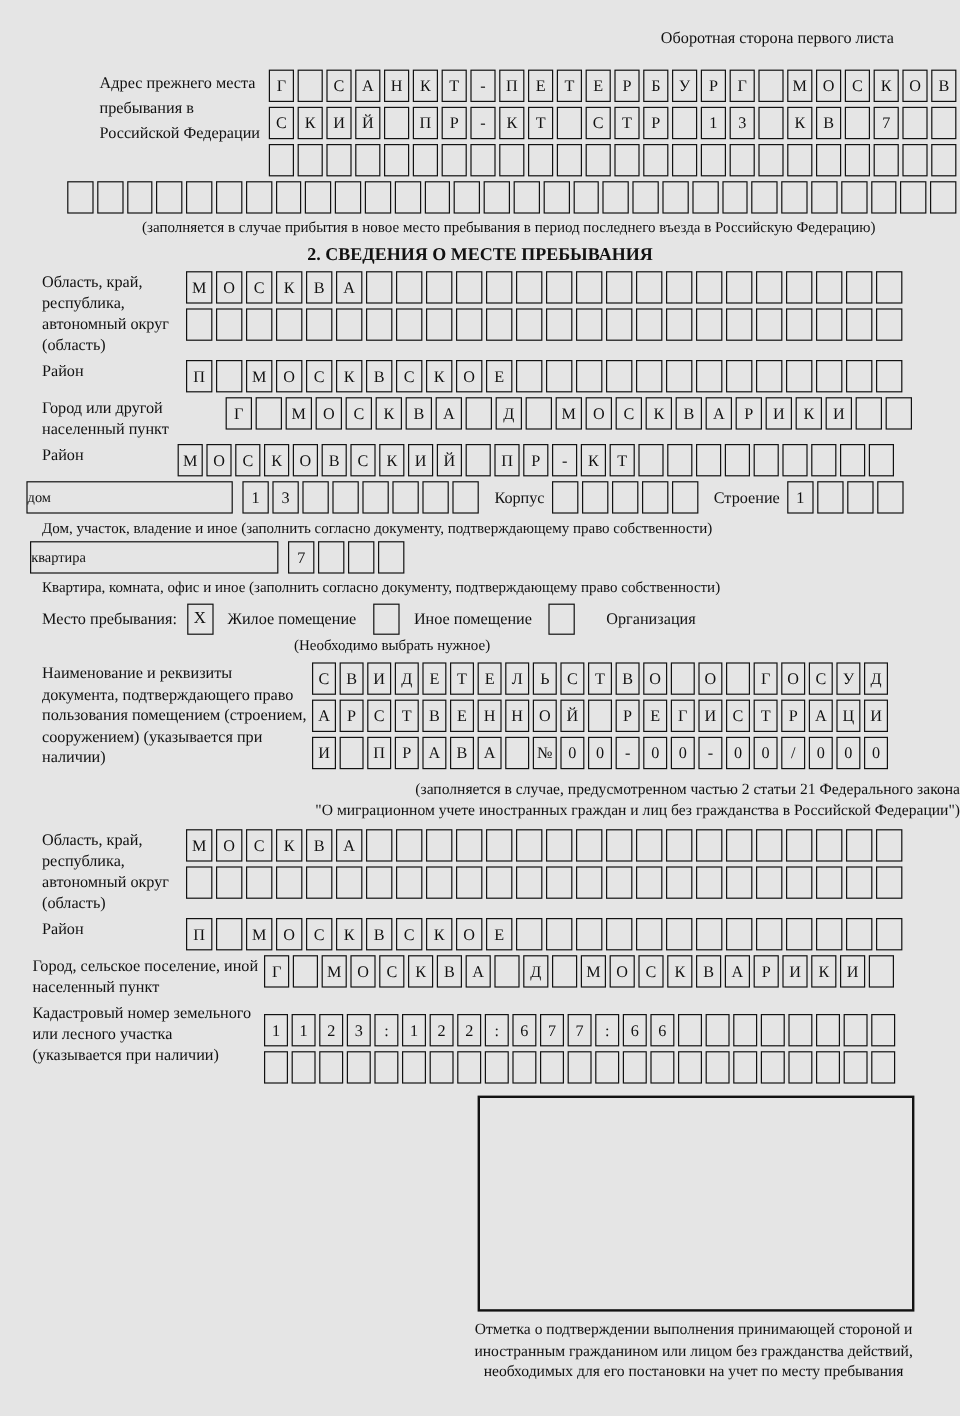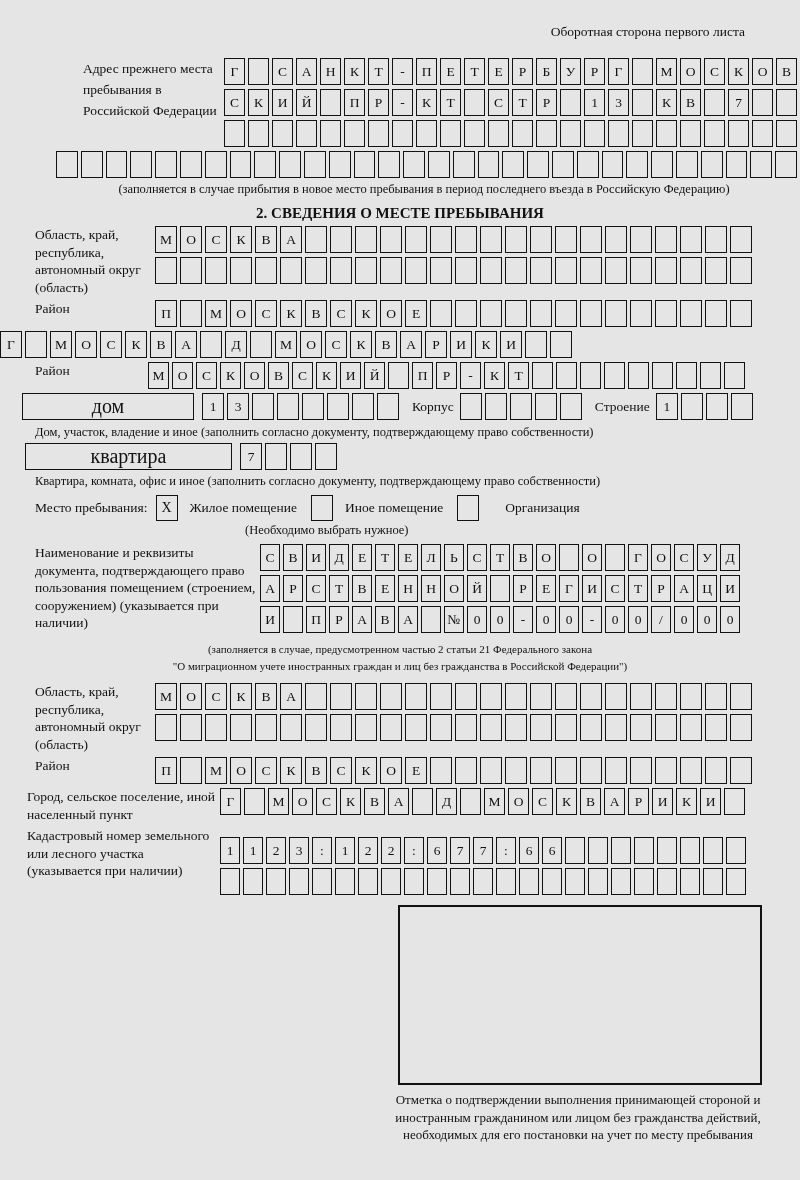--- a/index.html
+++ b/index.html
@@ -48,22 +48,22 @@
   .sec1note { margin-top: 2px; }
 
   
   .frow { display: flex; align-items: flex-start; margin-bottom: 4px; }
   .frow .label { width: 120px; padding-left: 35px; }
   .frow .labelwide { width: 153px; padding-left: 35px; }
   .frow .labelcad { width: 193px; padding-left: 27px; }
 
   .named-box {
     border: 1.5px solid #121212; height: 25px;
-    display: flex; align-items: center; justify-content: center;
-    font-size: 20px;
+    display: flex; align-items: center; 
+    font-size: 12px;
   }
   .house-row { display: flex; align-items: flex-start; margin: 2px 0 4px 22px; }
   .house-box { width: 170px; margin-right: 8px; }
   .kv-box { width: 205px; margin-right: 8px; }
   .inline-label { line-height: 28px; margin: 0 6px 0 10px; font-size: 13.5px; }
   .caption-note { font-size: 12.5px; padding-left: 35px; margin-bottom: 3px; }
 
   
   .chk-row { display: flex; align-items: center; margin: 6px 0 0 35px; }
   .chk {
@@ -72,21 +72,21 @@
   }
   .chk-label { margin: 0 14px 0 12px; }
   .chk-title { margin-right: 8px; }
   .select-note { margin: 2px 0 6px 245px; font-size: 12.5px; text-align: left; }
 
   
   .doc-block { display: flex; margin-top: 6px; }
   .doc-block .label { width: 225px; padding-left: 35px; }
 
   .fact-head { margin-top: 14px; }
-  .fact-notes { margin-top: 4px; font-size: 11px; text-align: center; line-height: 17px; }
+  .fact-notes { margin-top: 4px; font-size: 13px; text-align: right; line-height: 17px; }
 
   .cad-cells { margin-top: 10px; }
 
   .stamp-wrap { margin: 6px 0 0 398px; }
   .stamp-box { width: 360px; height: 176px; border: 2px solid #121212; }
   .stamp-caption {
     width: 380px; margin: 6px 0 0 388px;
     font-size: 13px; text-align: center; line-height: 17.5px;
   }
 </style>
@@ -300,20 +300,21 @@
         <span class="cell"></span>
         <span class="cell"></span>
         <span class="cell"></span>
         <span class="cell"></span>
         <span class="cell"></span>
         <span class="cell"></span>
       </div>
   </div>
 
   <div class="frow">
+    <div class="labelwide label">Город или другой населенный пункт</div>
     <div class="cells">
         <span class="cell">Г</span>
         <span class="cell"></span>
         <span class="cell">М</span>
         <span class="cell">О</span>
         <span class="cell">С</span>
         <span class="cell">К</span>
         <span class="cell">В</span>
         <span class="cell">А</span>
         <span class="cell"></span>

